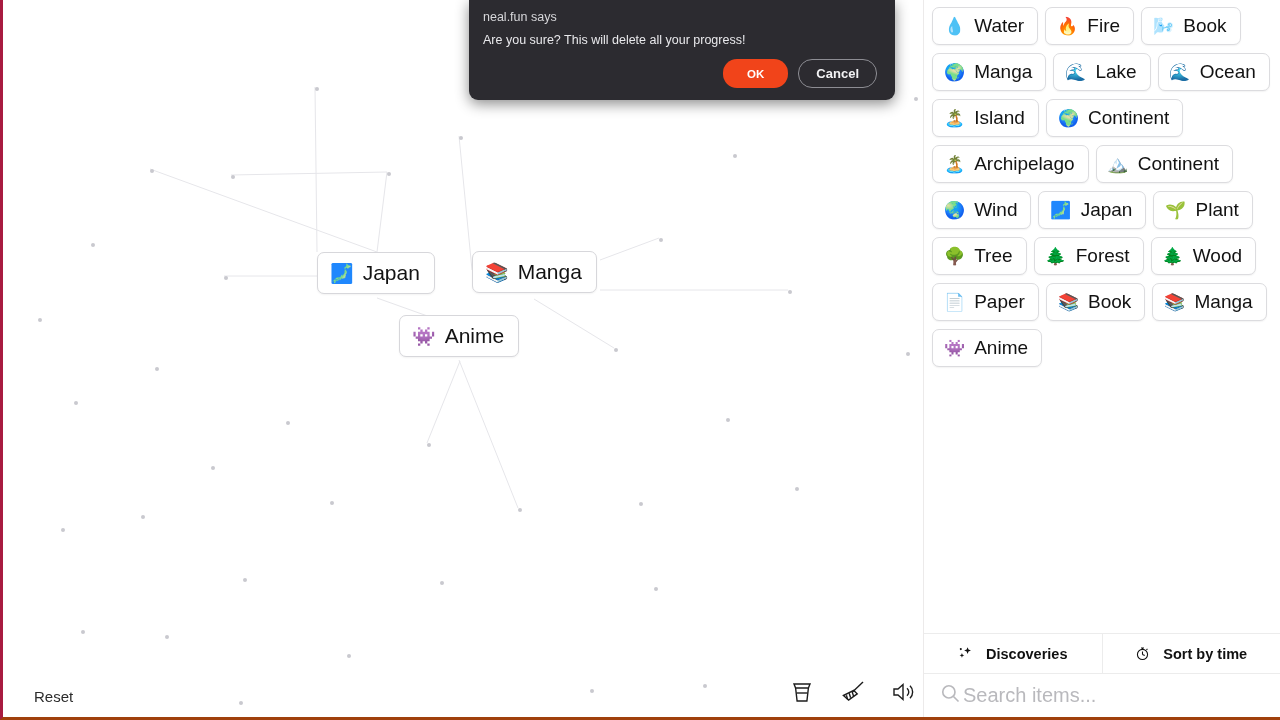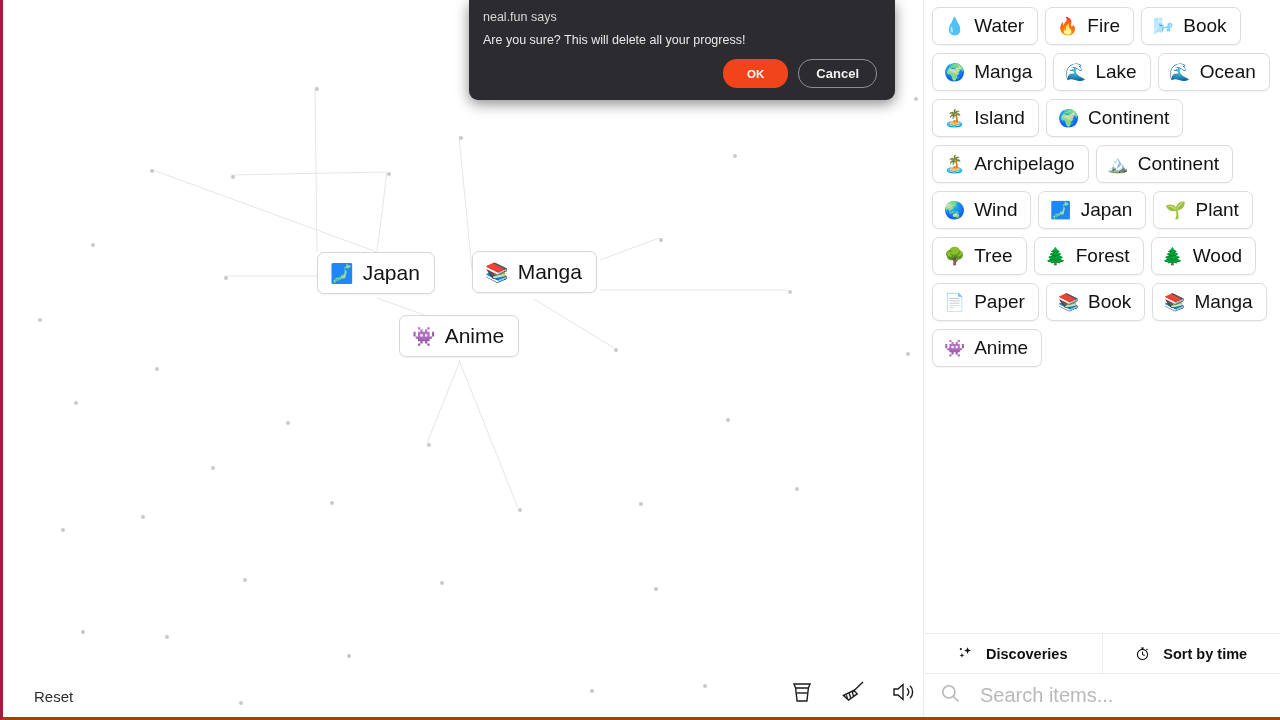--- a/index.html
+++ b/index.html
@@ -126,21 +126,21 @@
     gap:13px; font-size:14.5px; font-weight:700; color:#111;
     cursor:pointer;
   }
   .stab + .stab { border-left:1px solid #ececec; }
   .stab svg { display:block; }
 
   #search-row {
     height:44px;
     border-top:1px solid #ececec;
     display:flex; align-items:center;
-    padding-left:16px; gap:19px;
+    padding-left:16px; gap:2px;
   }
   #search-input {
     border:0; outline:0; background:transparent;
     font-family:"Liberation Sans", sans-serif;
     font-size:20px; color:#1a1a1a;
     width:250px;
   }
   #search-input::placeholder { color:#b9b9bd; }
 
   

